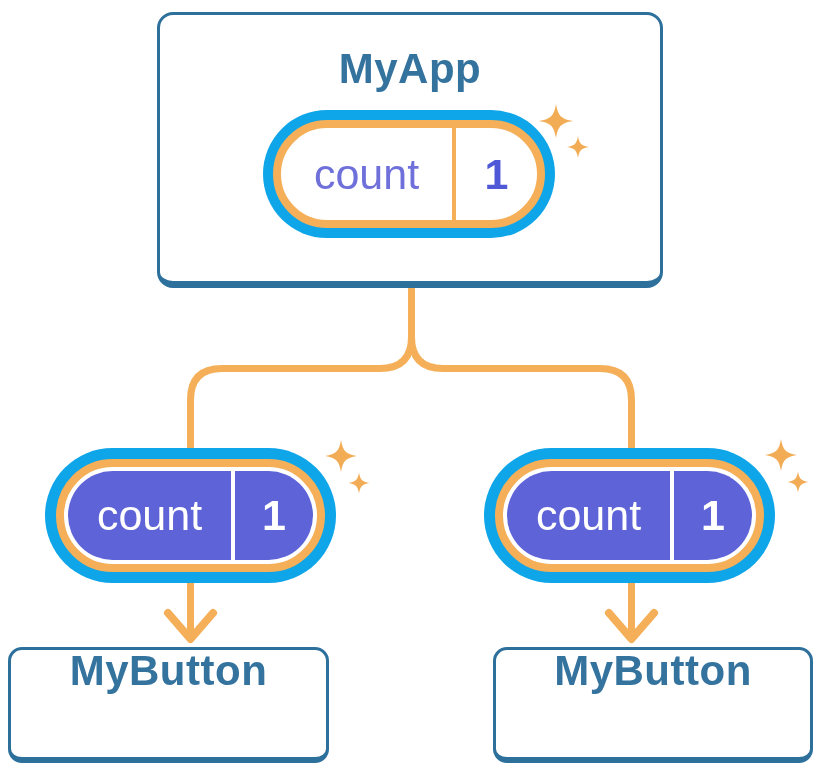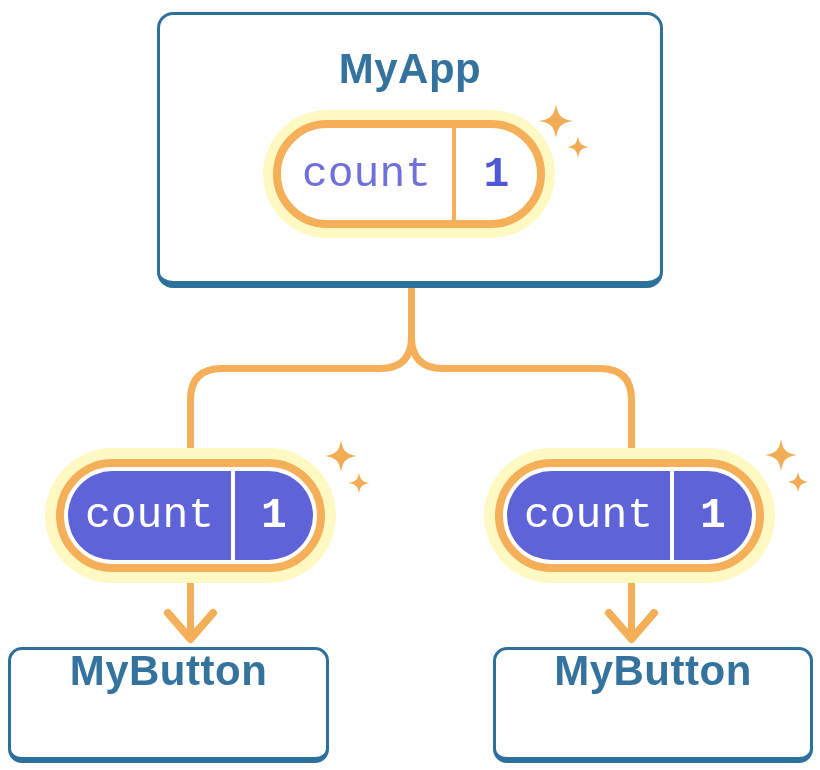--- a/index.html
+++ b/index.html
@@ -16,21 +16,21 @@
     border-radius:16px;box-sizing:border-box;z-index:2;
   }
   .card-title{
     width:100%;text-align:center;color:#35739F;font-size:42px;font-weight:600;
     letter-spacing:0.5px;line-height:1;
   }
   #root-card .card-title{position:absolute;top:33px;left:0;}
   .leaf-card{display:flex;align-items:flex-start;justify-content:center;border-bottom-width:6px;border-radius:14px;}
 
   .pill{
-    position:absolute;background:#fef9c3;border-radius:999px;box-sizing:border-box;z-index:4;font-family:Liberation Mono, monospace;
+    position:absolute;background:#0ea5e9;border-radius:999px;box-sizing:border-box;z-index:4;
   }
   .pill-ring{
     height:100%;border:8px solid #F4AF58;border-radius:999px;background:#ffffff;
     box-sizing:border-box;display:flex;overflow:hidden;
   }
   .pill-parent{padding:10px;}
   .pill-child{padding:11px;}
   .pill-child .pill-ring{display:block;padding:4px;}
   .pill-inner{
     height:100%;background:#5E63D8;border-radius:999px;display:flex;overflow:hidden;box-sizing:border-box;

